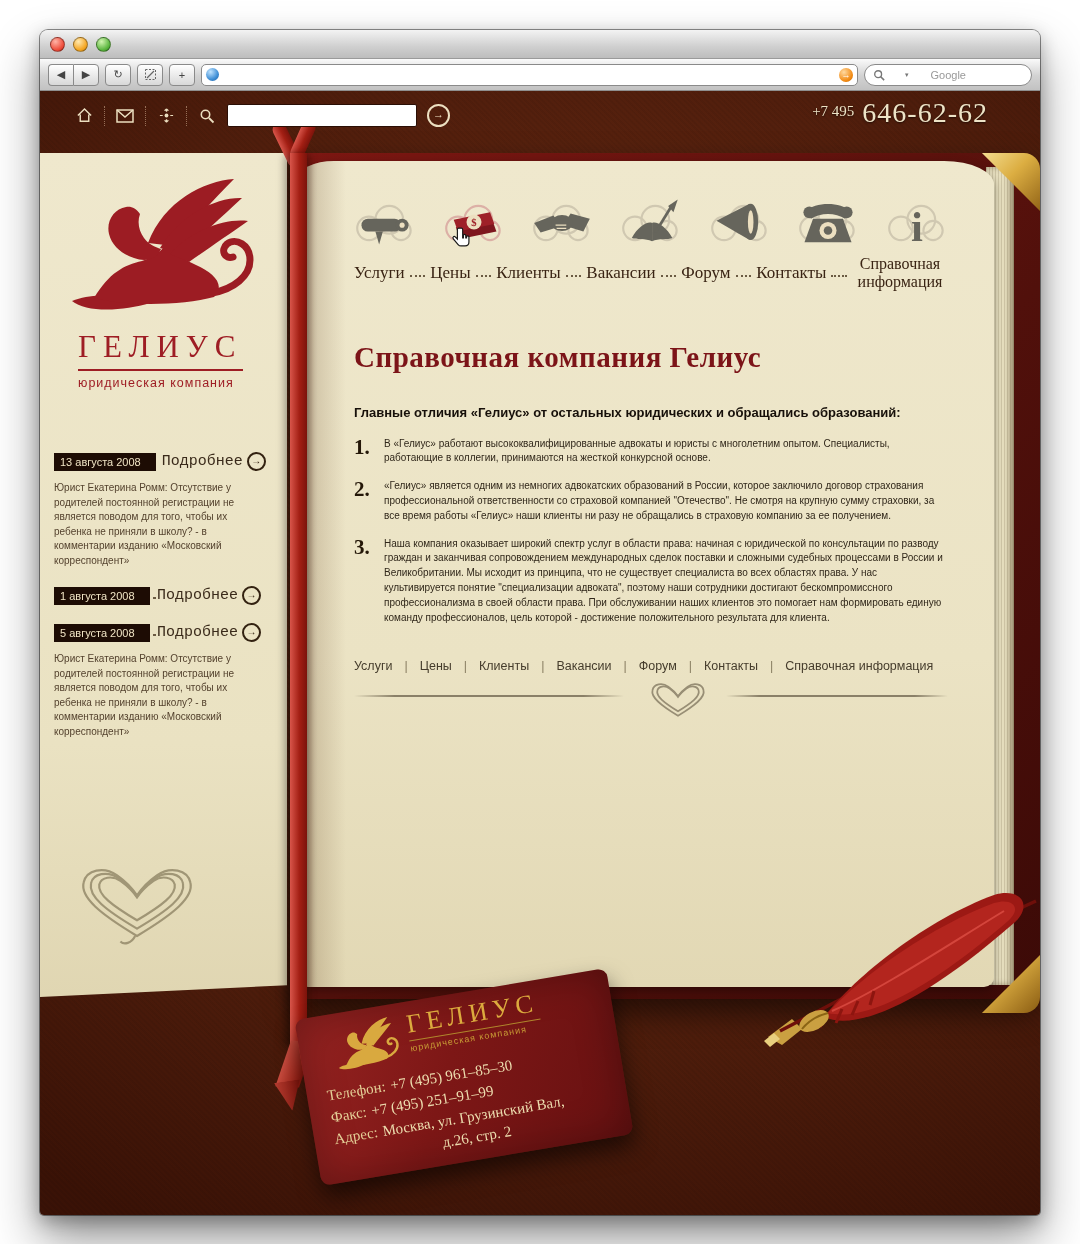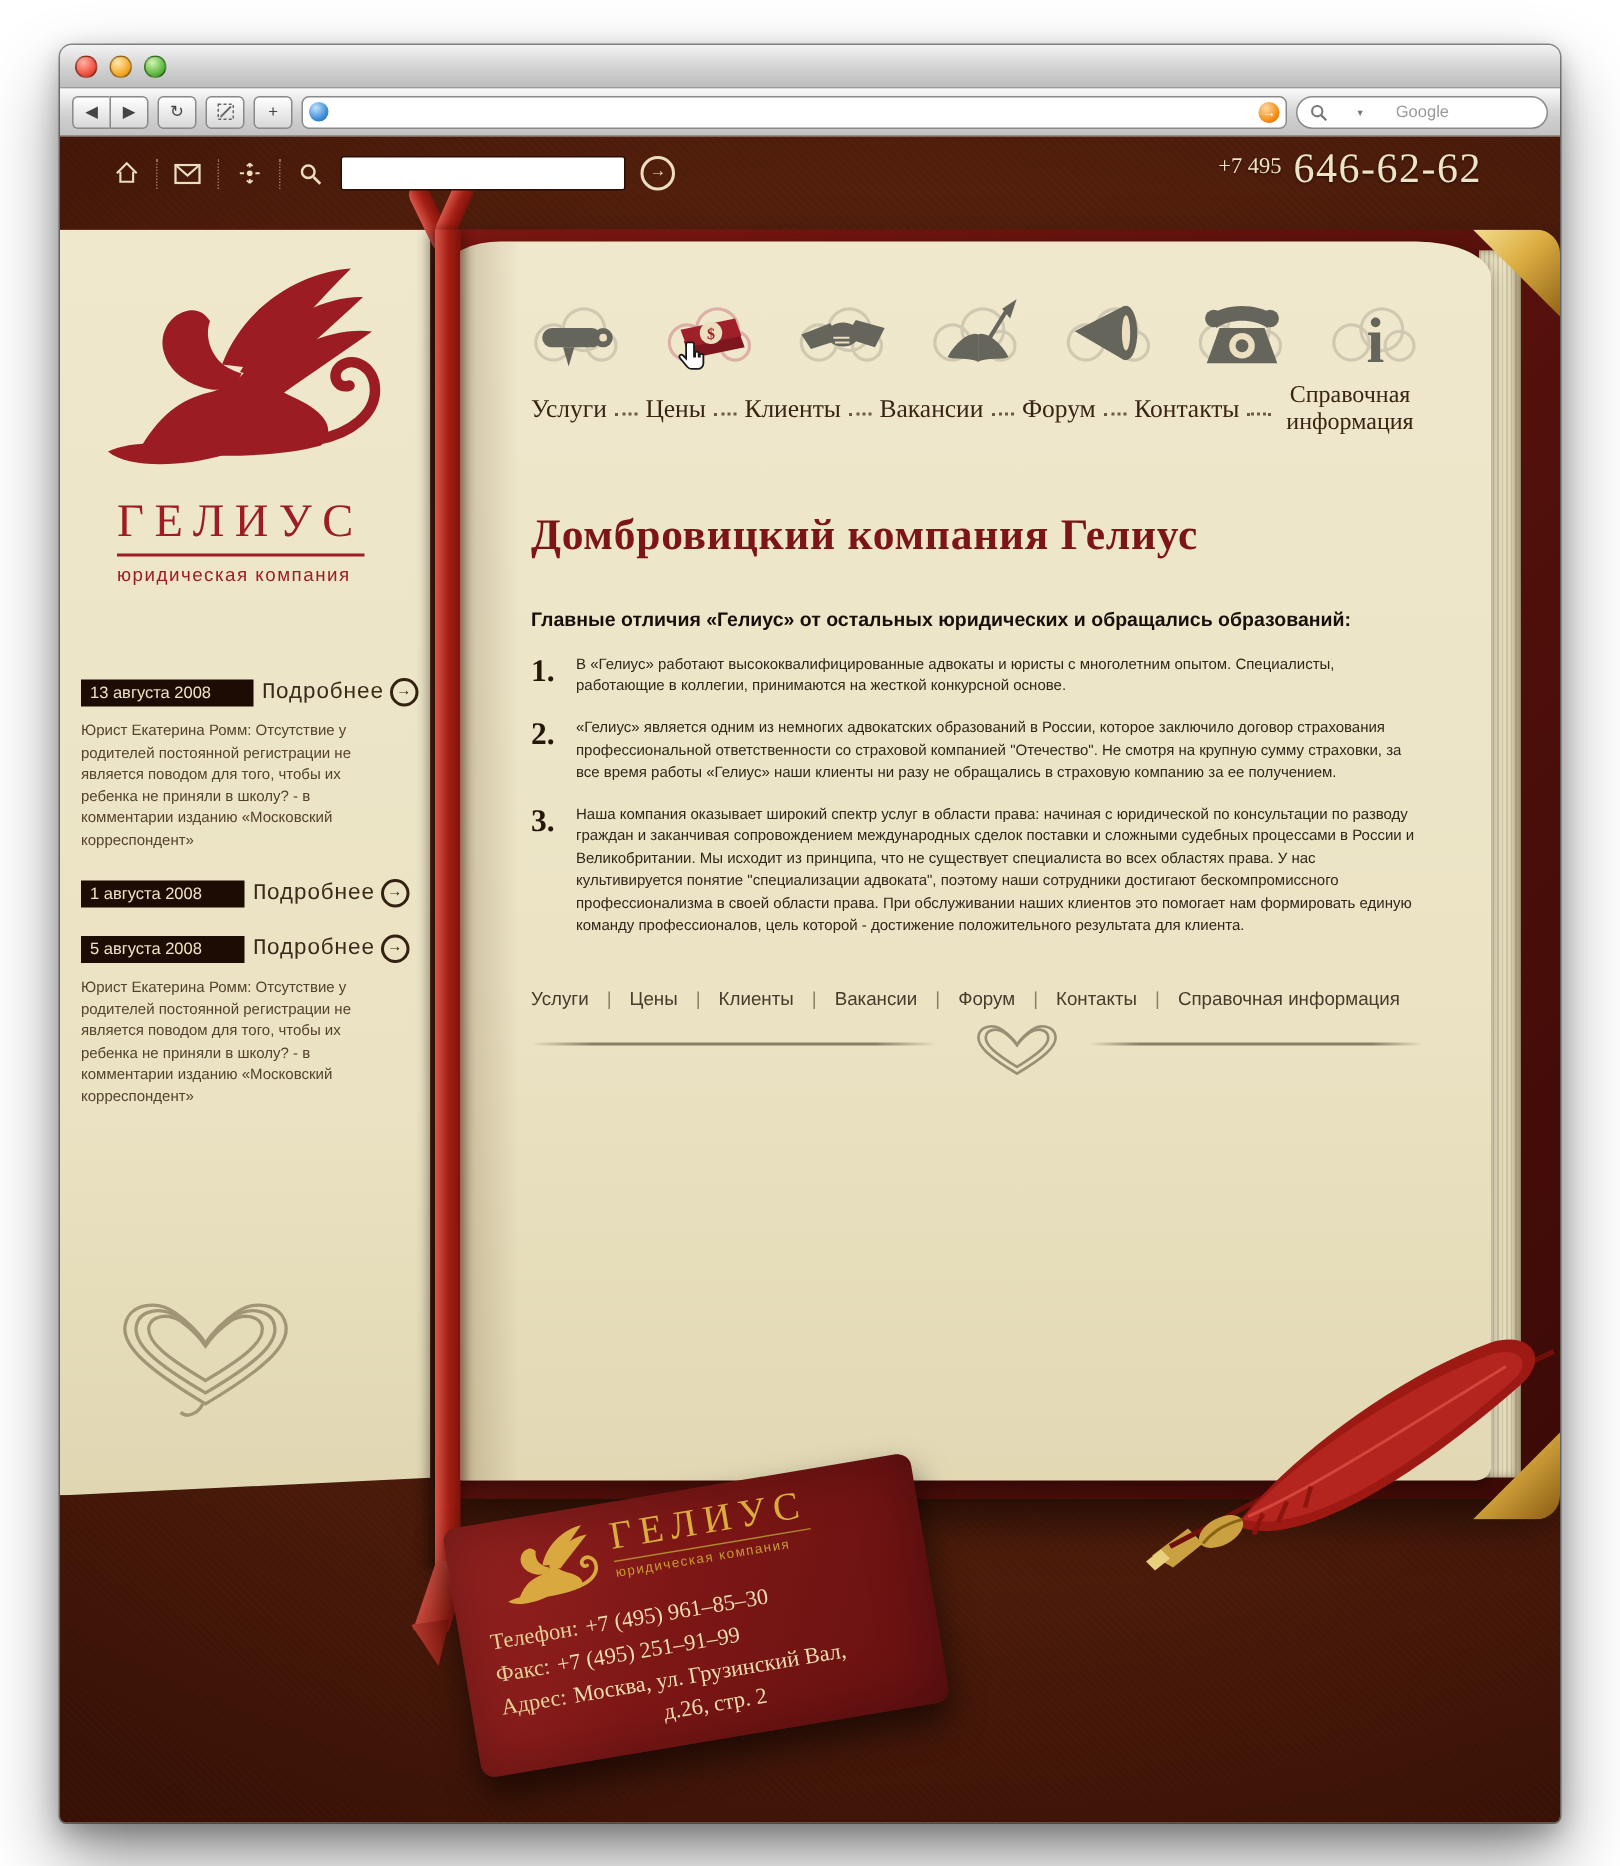--- a/index.html
+++ b/index.html
@@ -86,21 +86,21 @@
   .logo-block{padding-top:20px;text-align:left;}
   .logo-griffin{display:block;margin:0 auto;}
   .brand{margin:6px 0 0 38px;font-family:"Liberation Serif",serif;font-size:31px;letter-spacing:7px;color:#9e1d24;border-bottom:2px solid #9e1d24;display:inline-block;padding-bottom:4px;}
   .tagline{margin:5px 0 0 38px;font-size:12.5px;color:#9e1d24;letter-spacing:1px;}
   .news{padding:0 26px 0 14px;margin-top:62px;}
   .news-head{display:flex;align-items:baseline;}
   .news-title{font-family:"Liberation Serif",serif;font-weight:bold;font-size:25px;color:#7c1418;}
   .news-head .dots{flex:1;border-bottom:2px dotted #a0493c;height:4px;margin-left:6px;}
   .nitem{margin-top:18px;}
   .nrow{display:flex;align-items:center;}
-  .ndate{flex:none;background:#1d0c04;color:#f0e4c4;font-size:11px;padding:3px 28px 3px 6px;}
+  .ndate{flex:none;background:#1d0c04;color:#f0e4c4;font-size:11px;padding:3px 15px 3px 6px;}
   .nrow .dots{flex:1;border-bottom:2px dotted #6b5b43;height:5px;margin:0 3px;}
   .more{flex:none;font-family:Liberation Mono, monospace;font-size:15px;color:#3a2a1a;}
   .narr{flex:none;width:15px;height:15px;border:2px solid #332211;border-radius:50%;margin-left:4px;
     font-size:10px;line-height:14px;text-align:center;color:#332211;font-weight:bold;}
   .ntext{margin-top:10px;font-size:10px;line-height:1.45;color:#54422e;}
   .heart{position:absolute;left:22px;top:702px;opacity:.75;}
   
   .ribbon{position:absolute;left:250px;top:-34px;z-index:8;}
   .rib{position:absolute;background:linear-gradient(90deg,#d8554a,#a31f14 55%,#7c130b);}
   .rib.loop1{left:-10px;top:2px;width:14px;height:48px;border-radius:7px;transform:rotate(-26deg);}
@@ -308,21 +308,21 @@
                 <span class="dots"></span>
               <span class="nlabel">Контакты</span>
                 <span class="dots"></span>
               <span class="nlabel wrap2">Справочная информация</span>
             </div>
 
             <svg class="cursor" width="22" height="24" viewBox="0 0 18 20">
               <path d="M7 1 C6.4 1 6 1.5 6 2.1 V10 L4.2 8.2 C3.7 7.7 3 7.7 2.6 8.2 C2.2 8.6 2.2 9.3 2.6 9.8 L6.6 14.6 C7.2 15.3 8.1 15.8 9 15.8 H12.4 C14.2 15.8 15.6 14.4 15.6 12.6 V8.4 C15.6 7.8 15.1 7.4 14.6 7.4 C14 7.4 13.6 7.8 13.6 8.4 V9 H13 V7.2 C13 6.6 12.5 6.2 12 6.2 C11.4 6.2 11 6.6 11 7.2 V9 H10.4 V2.1 C10.4 1.5 10 1 9.4 1 Z" fill="#fff" stroke="#1a1a1a" stroke-width="1"></path>
             </svg>
 
-            <h1 class="title">Домбровицкий компания Гелиус</h1>
+            <h1 class="title">Справочная компания Гелиус</h1>
             <div class="intro">Главные отличия «Гелиус» от остальных юридических и обращались образований:</div>
 
             <div class="points">
               <div class="point">
                 <span class="num">1.</span>
                 <span class="ptext">В «Гелиус» работают высококвалифицированные адвокаты и юристы с многолетним опытом. Специалисты, работающие в коллегии, принимаются на жесткой конкурсной основе.</span>
               </div>
               <div class="point">
                 <span class="num">2.</span>
                 <span class="ptext">«Гелиус» является одним из немногих адвокатских образований в России, которое заключило договор страхования профессиональной ответственности со страховой компанией "Отечество". Не смотря на крупную сумму страховки, за все время работы «Гелиус» наши клиенты ни разу не обращались в страховую компанию за ее получением.</span>

